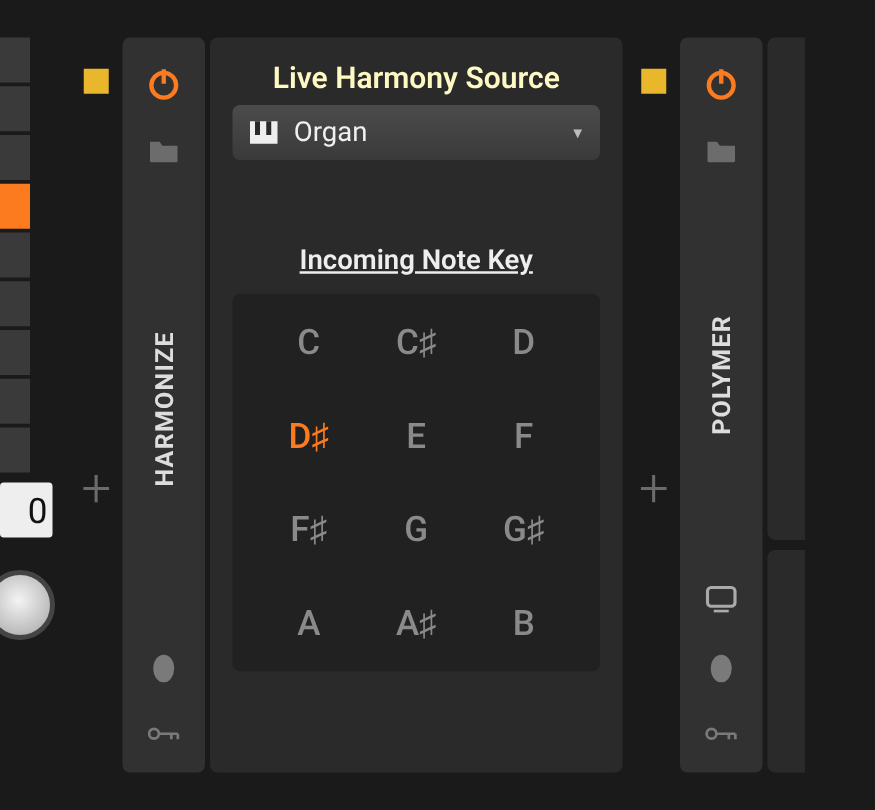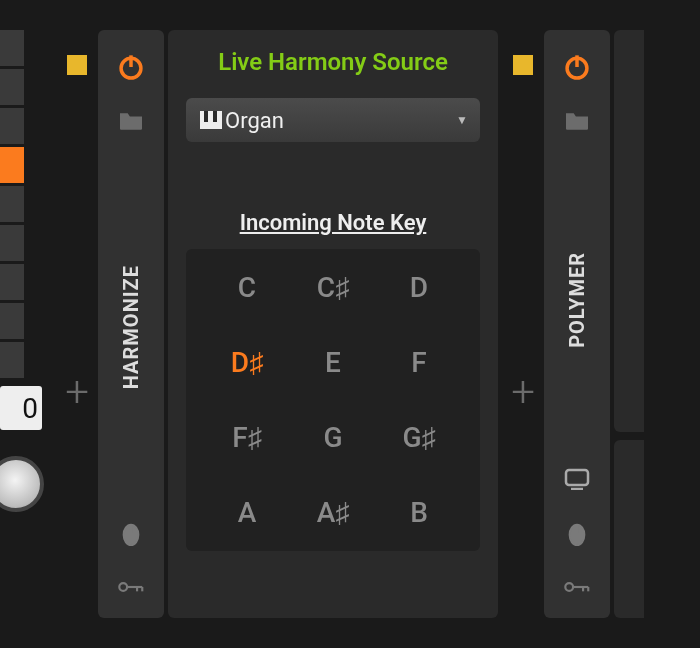--- a/index.html
+++ b/index.html
@@ -149,32 +149,32 @@
     border-radius: 6px;
     margin: 30px 4px 30px 0;
     padding: 18px 18px 20px 18px;
     display: flex;
     flex-direction: column;
     align-items: center;
   }
   .panel-title {
     font-size: 24px;
     font-weight: 600;
-    color: #84cc16;
-    margin-bottom: 22px;
+    color: #fef9c3;
+    margin-bottom: 8px;
   }
   .dropdown {
     width: 100%;
     background: linear-gradient(#4b4b4b, #3a3a3a);
     border-radius: 6px;
     height: 44px;
     display: flex;
     align-items: center;
     padding: 0 14px;
-    gap: 3px;
+    gap: 13px;
     color: #f0f0f0;
     font-size: 22px;
     position: relative;
   }
   .dropdown .chev {
     position: absolute;
     right: 12px;
     top: 50%;
     transform: translateY(-50%);
     color: #bbb;

